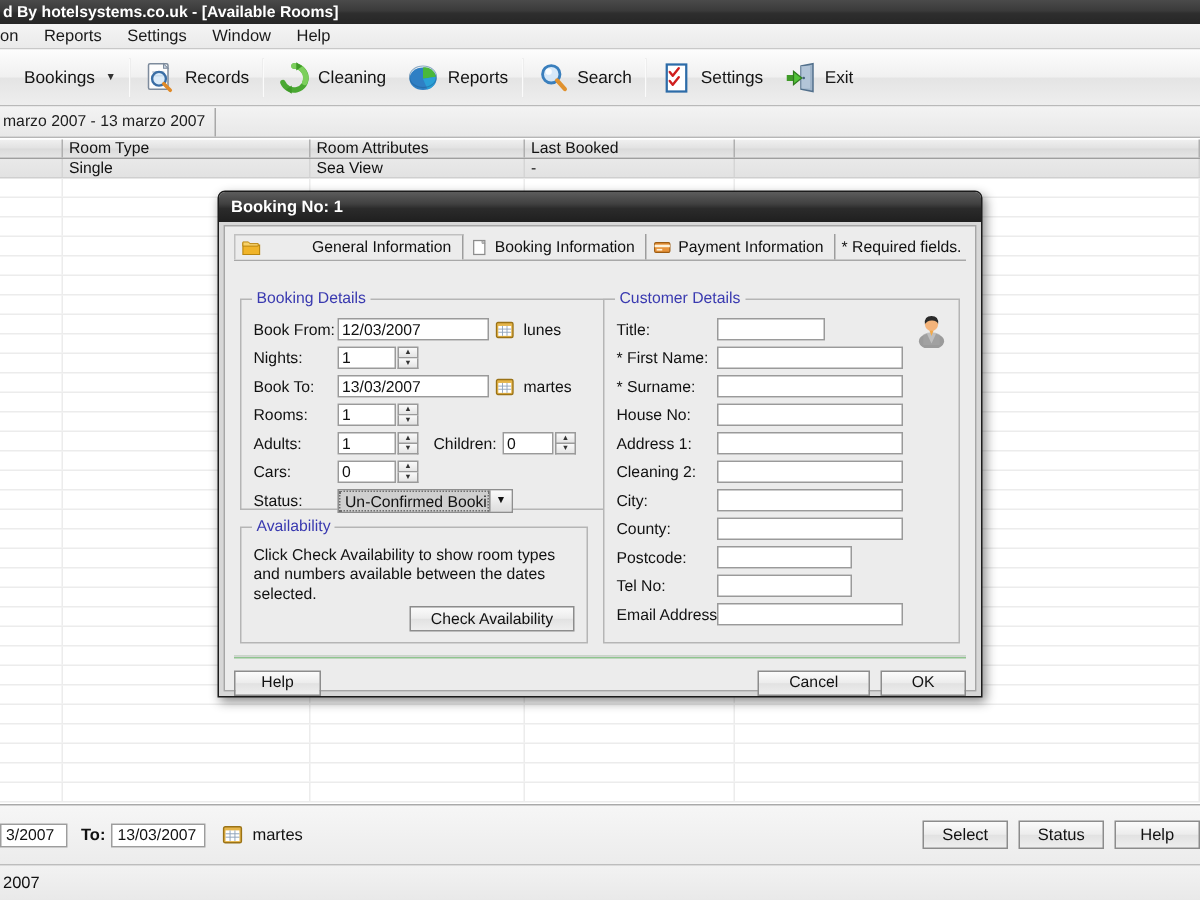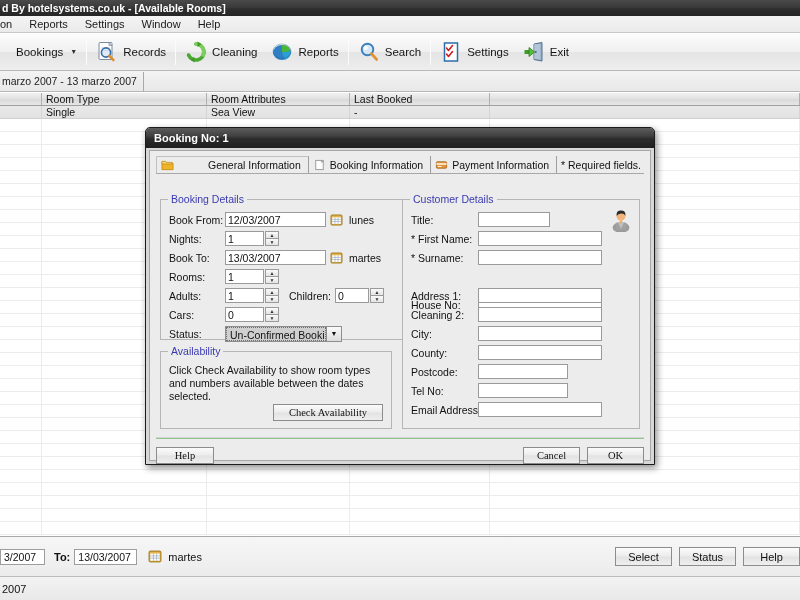--- a/index.html
+++ b/index.html
@@ -243,21 +243,21 @@
     font-size: 7px; color: #111;
   }
   .avail-text {
     position: absolute; left: 8px; top: 12px; right: 8px;
     font-size: 10.5px; color: #111; line-height: 13px;
   }
   .btn-small {
     height: 17px; padding: 0 8px; font-size: 10.5px;
     border: 1px solid #8c8c8c;
     background: linear-gradient(to bottom,#fbfbfb 0%,#ececec 48%,#e2e2e2 52%,#eeeeee 100%);
-    font-family: Liberation Serif, serif; color: #111;
+    font-family: Liberation Sans, sans-serif; color: #111;
     display: inline-flex; align-items: center; justify-content: center;
     cursor: default;
   }
 
   .avatar { position: absolute; right: 6px; top: 8px; width: 24px; height: 24px; }
 
   .dlg-sep {
     position: absolute; left: 6px; right: 6px; top: 286px;
     height: 2px; background: #8fc48f; border-top: 1px solid #d4d4d4;
   }
@@ -773,21 +773,21 @@
               <input class="fin" style="width: 72px;">
             </div>
             <div class="frow" style="position: absolute; left: 8px; top: 29px;">
               <span class="flabel" style="width: 67px;">* First Name:</span>
               <input class="fin" style="width: 124px;">
             </div>
             <div class="frow" style="position: absolute; left: 8px; top: 48px;">
               <span class="flabel" style="width: 67px;">* Surname:</span>
               <input class="fin" style="width: 124px;">
             </div>
-            <div class="frow" style="position: absolute; left: 8px; top: 67px; margin-top: 28px;">
+            <div class="frow" style="position: absolute; left: 8px; top: 67px;">
               <span class="flabel" style="width: 67px;">House No:</span>
               <input class="fin" style="width: 124px;">
             </div>
             <div class="frow" style="position: absolute; left: 8px; top: 86px;">
               <span class="flabel" style="width: 67px;">Address 1:</span>
               <input class="fin" style="width: 124px;">
             </div>
             <div class="frow" style="position: absolute; left: 8px; top: 105px;">
               <span class="flabel" style="width: 67px;">Cleaning 2:</span>
               <input class="fin" style="width: 124px;">
@@ -812,21 +812,21 @@
               <span class="flabel" style="width: 67px;">Email Address:</span>
               <input class="fin" style="width: 124px;">
             </div>
           </div>
       </div>
 
       <div class="dlg-sep"></div>
       <div class="dlg-footer">
         <div class="btn-small" style="width:58px;">Help</div>
         <div class="spacer"></div>
-        <div class="btn-small" style="width:57px;margin-right:7px;">Cancel</div>
+        <div class="btn-small" style="width:75px;margin-right:7px;">Cancel</div>
         <div class="btn-small" style="width:57px;">OK</div>
       </div>
 
     </div>
   </div>
 
   <div class="bottombar">
     <input class="bb-input" style="width: 45px; margin-left: 0px;" value="3/2007">
     <span class="bb-label" style="margin-left:9px;">To:</span>
     <input class="bb-input" style="width: 63px;" value="13/03/2007">

